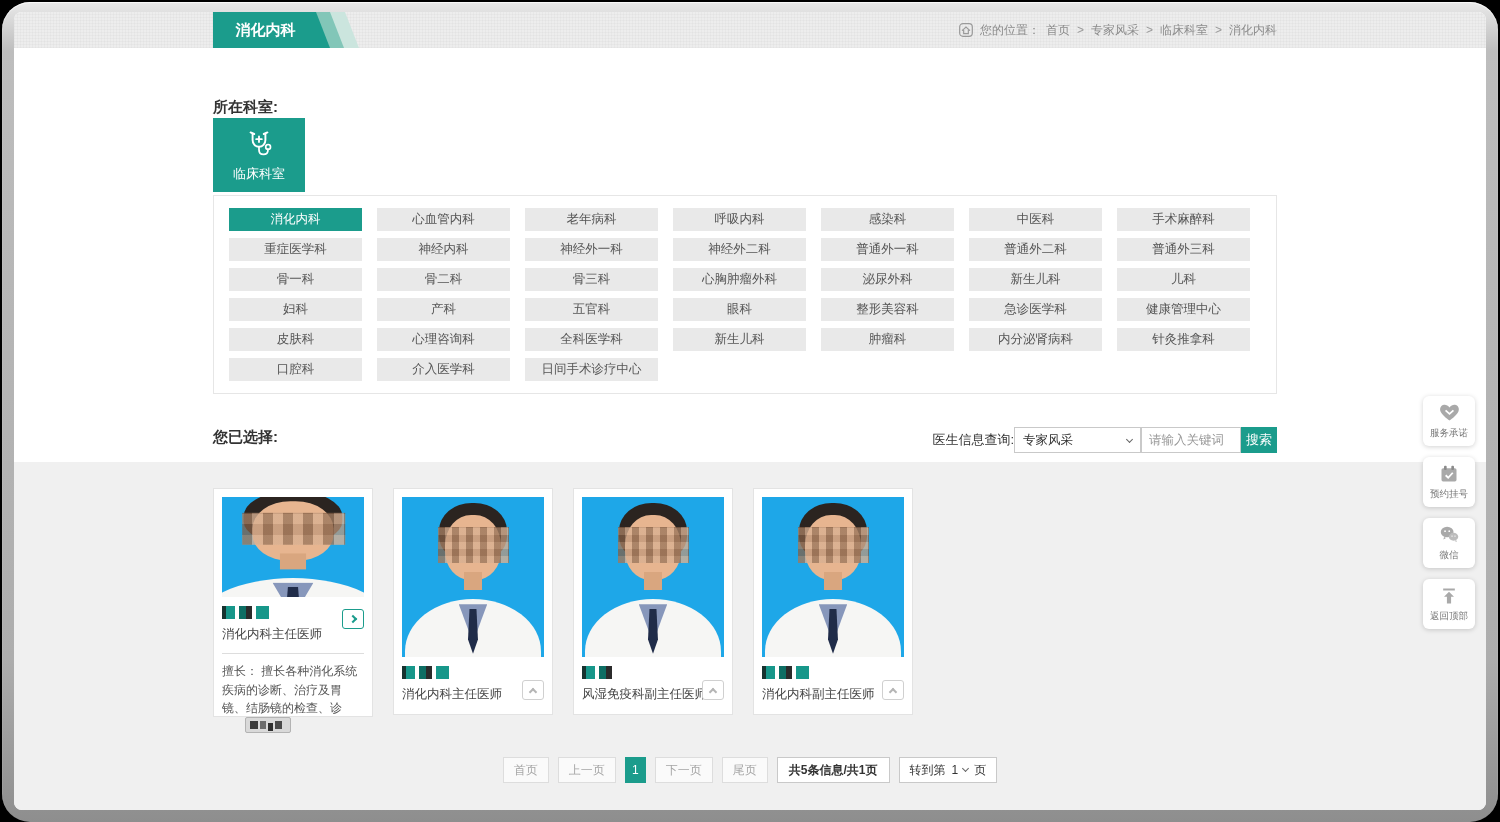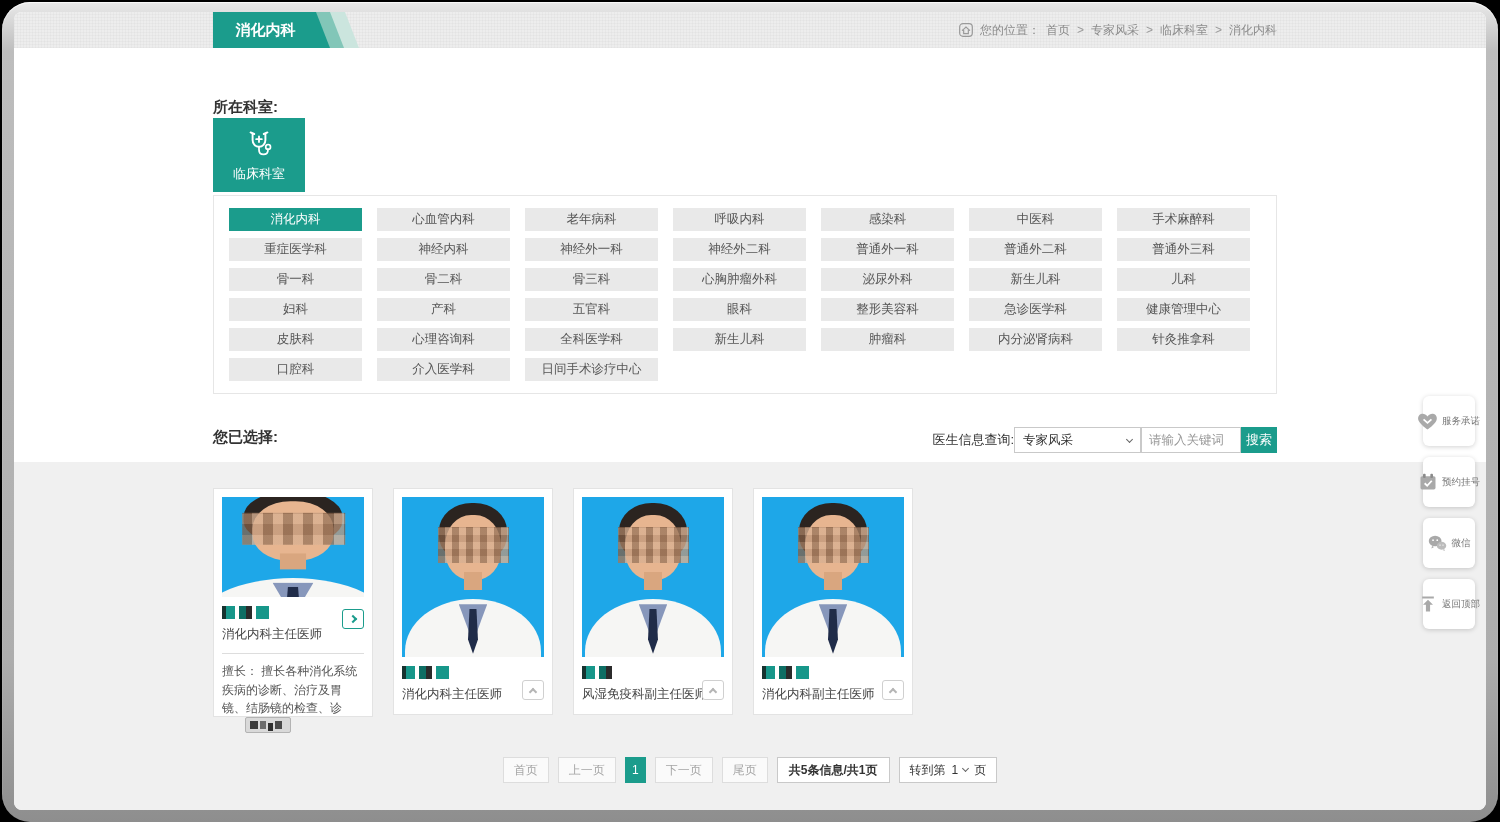--- a/index.html
+++ b/index.html
@@ -131,21 +131,21 @@
              color:#333; font-weight:bold; }
   .pg-goto { height:26px; line-height:24px; padding:0 10px; border:1px solid #c9c9c9; background:#fff;
              color:#333; display:flex; align-items:center; gap:6px; }
   .pg-goto .chev-down { margin-top:-3px; }
   .goto-sel { display:flex; align-items:center; gap:5px; cursor:pointer; }
 
   
   .float-col { position:absolute; left:1409px; top:384px; width:52px; display:flex;
                flex-direction:column; gap:11px; }
   .float-btn { width:52px; height:50px; background:#fff; border-radius:6px;
-               box-shadow:0 1px 5px rgba(0,0,0,.18); display:flex; flex-direction:row;
+               box-shadow:0 1px 5px rgba(0,0,0,.18); display:flex; flex-direction:column;
                align-items:center; justify-content:center; gap:3px; cursor:pointer; }
   .float-btn .flabel { font-size:10px; color:#777; white-space:nowrap; transform:scale(.95); }
 </style>
 </head>
 <body>
 
 <div class="bezel"></div>
 <div class="screen">
 
   <div class="header-bar">

